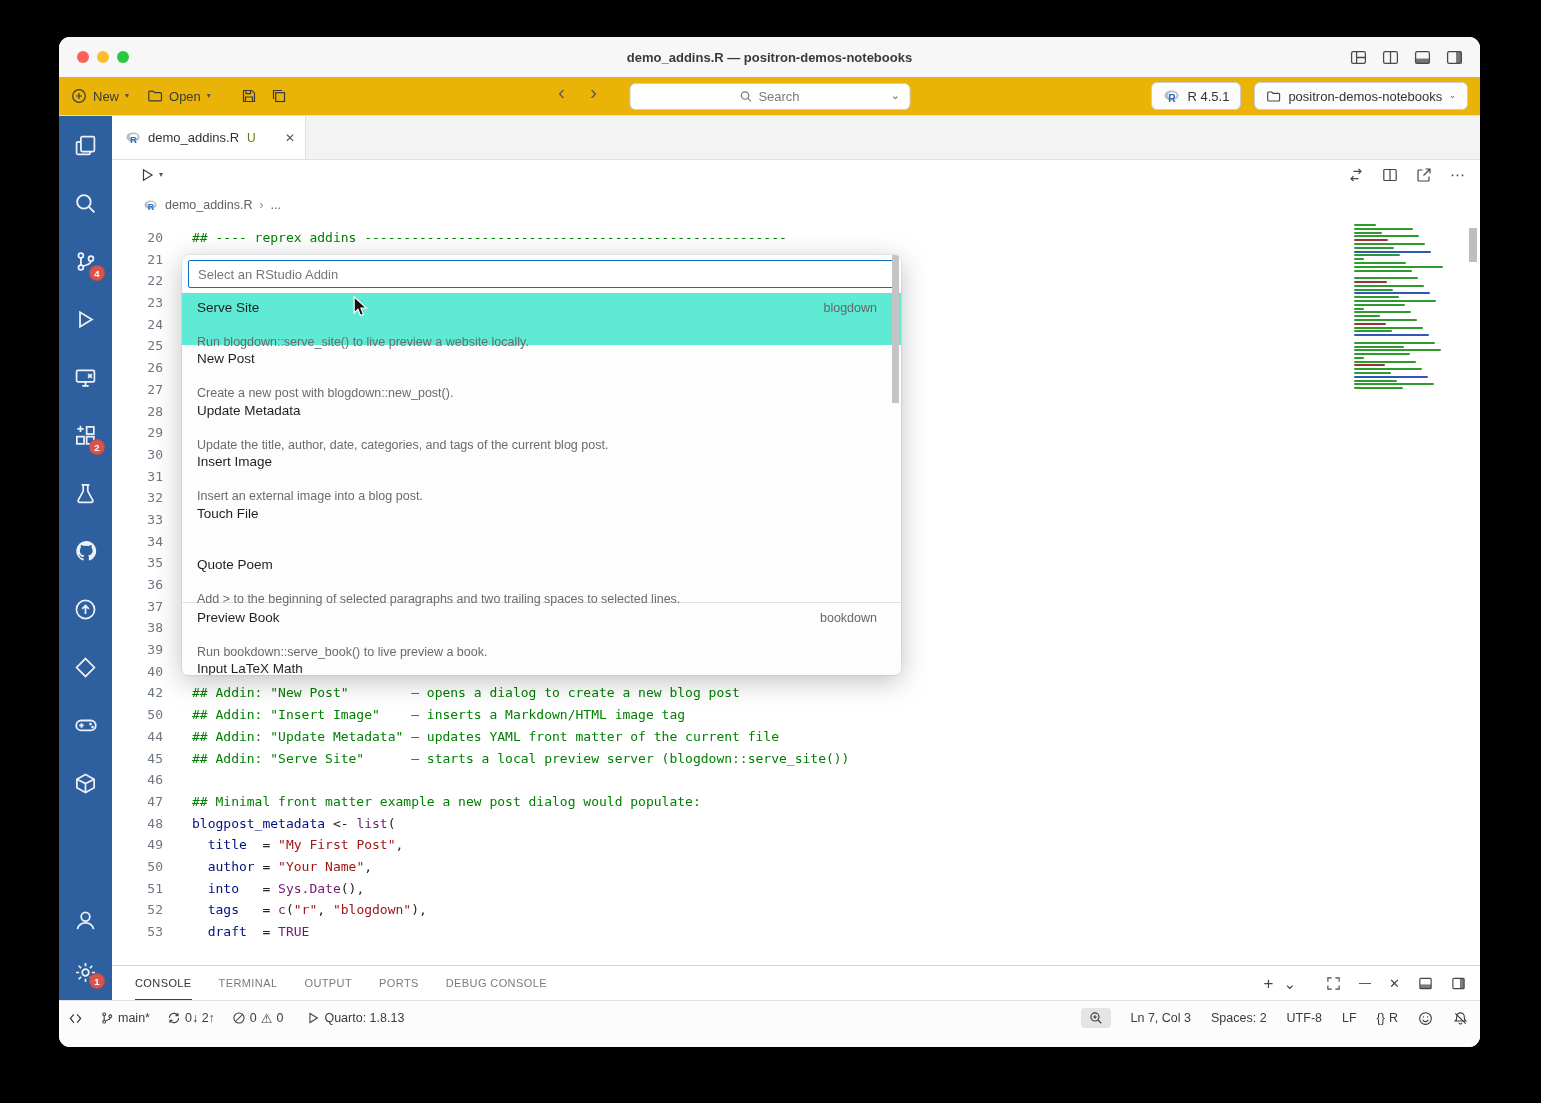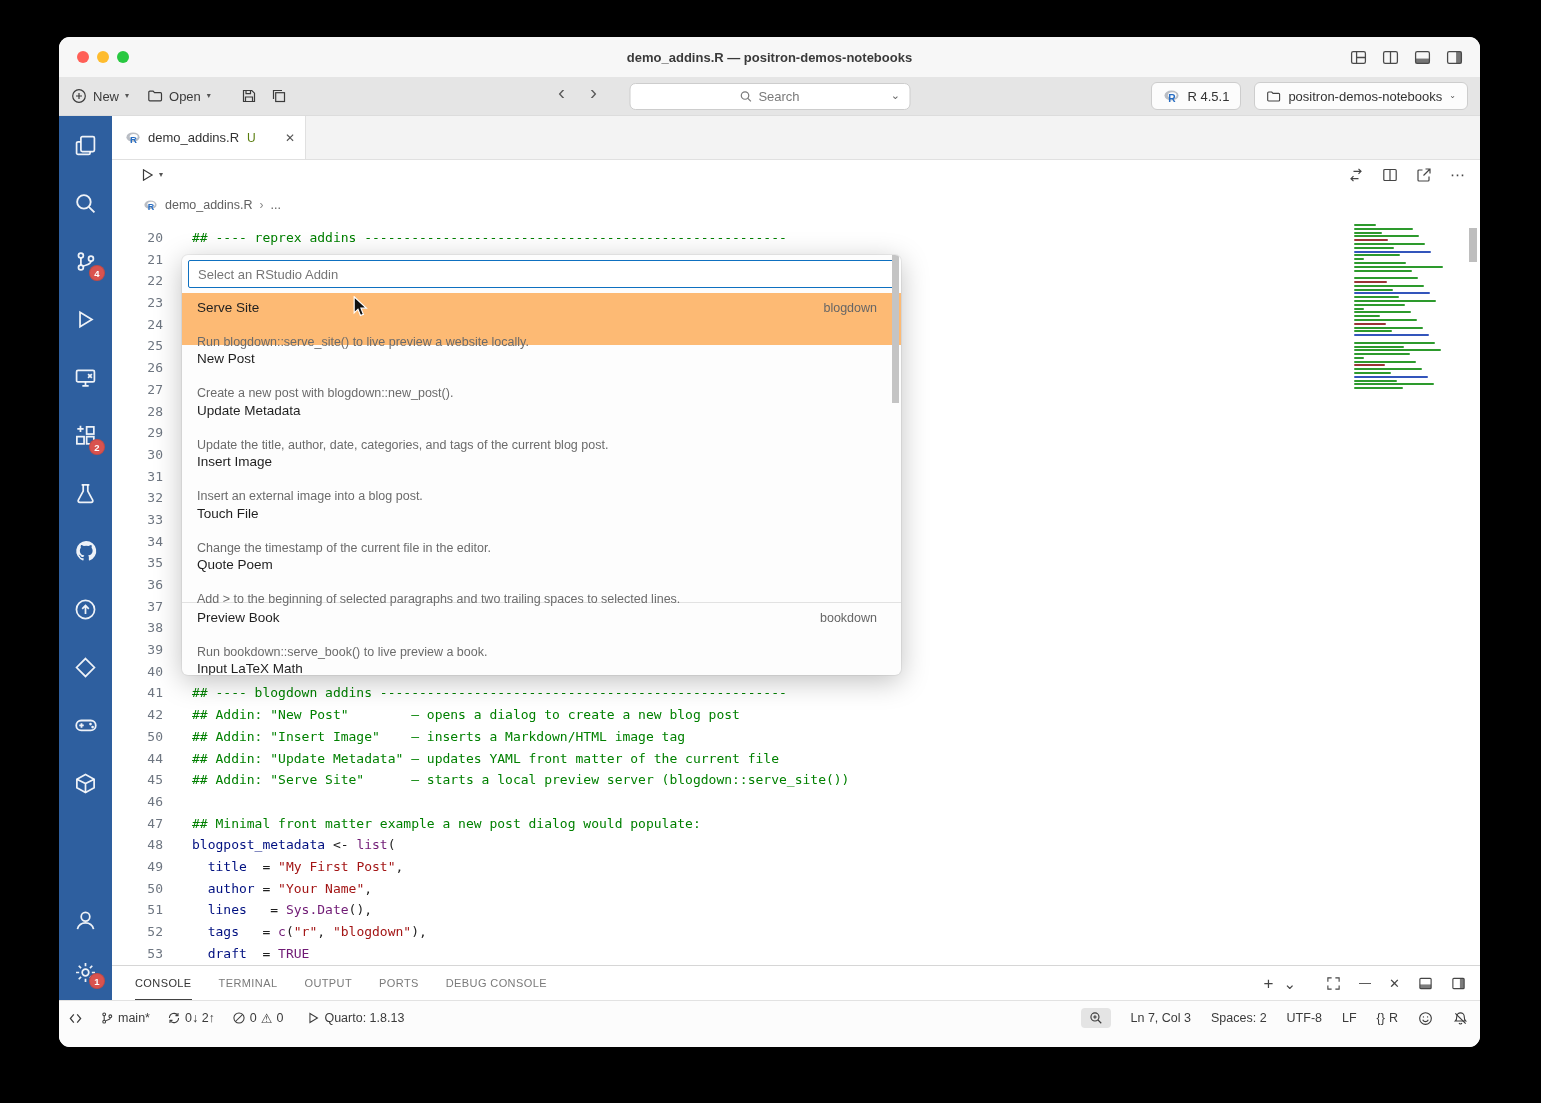--- a/index.html
+++ b/index.html
@@ -8,21 +8,21 @@
   svg{display:block}
   .window{position:absolute;left:59px;top:37px;width:1421px;height:1010px;background:#fff;border-radius:11px;overflow:hidden;box-shadow:0 25px 70px rgba(0,0,0,.6);display:flex;flex-direction:column;font-size:13px;color:#3b3b3b}
   
   .titlebar{height:40px;background:#f7f7f7;display:flex;align-items:center;position:relative;flex:none}
   .lights{display:flex;gap:8px;padding-left:18px;z-index:2}
   .light{width:12px;height:12px;border-radius:50%}
   .l-red{background:#ff5f57}.l-yellow{background:#febc2e}.l-green{background:#28c840}
   .wtitle{position:absolute;left:0;right:0;text-align:center;font-weight:600;color:#3a3a3a;font-size:13px}
   .tb-icons{margin-left:auto;display:flex;gap:15px;padding-right:17px;z-index:2;color:#4a4a4a}
   
-  .toolbar{height:39px;background:#e5e5e5;border-bottom:1px solid #dcdcdc;display:flex;align-items:center;position:relative;flex:none;padding:0 12px;color:#3b3b3b}
+  .toolbar{height:39px;background:#eab308;border-bottom:1px solid #dcdcdc;display:flex;align-items:center;position:relative;flex:none;padding:0 12px;color:#3b3b3b}
   .tb-btn{display:flex;align-items:center;gap:6px}
   .gap16{margin-left:18px}.gap28{margin-left:30px}.gap12{margin-left:14px}
   .caret{font-size:8px;color:#555;line-height:1}
   .nav-arrow{position:absolute;font-size:21px;color:#5c5c5c;top:3px}
   .searchbox{position:absolute;left:50%;transform:translateX(-50%);width:281px;height:27px;border:1px solid #cdcdcd;border-radius:6px;background:#fff;display:flex;align-items:center;justify-content:center;color:#7a7a7a;gap:6px}
   .search-chevron{position:absolute;right:9px;top:5px;font-size:11px;color:#666}
   .right-group{margin-left:auto;display:flex;align-items:center;gap:13px}
   .pill{border:1px solid #cdcdcd;border-radius:6px;height:28px;display:flex;align-items:center;gap:7px;padding:0 11px;background:#fcfcfc;color:#333}
   
   .main{flex:1;display:flex;min-height:0}
@@ -53,21 +53,21 @@
   .minimap{position:absolute;top:4px;right:20px;width:106px}
   .mm-line{height:2px;margin-bottom:1.8px;border-radius:1px}
   .ed-scroll{position:absolute;top:8px;right:3px;width:8px;height:34px;background:rgba(70,70,70,.35)}
   
   .quickpick{position:absolute;left:123px;top:218px;width:719px;height:420px;background:#fdfdfd;border-radius:6px;box-shadow:0 6px 28px rgba(0,0,0,.25),0 0 0 1px rgba(0,0,0,.05);z-index:40;overflow:hidden;display:flex;flex-direction:column}
   .qp-inputwrap{padding:5px 6px 5px}
   .qp-input{width:100%;height:28px;border:1px solid #0e70c0;border-radius:2px;padding:0 9px;font-size:13px;font-family:"Liberation Sans",sans-serif;color:#333;background:#fff;outline:none}
   .qp-input::placeholder{color:#767676}
   .qp-list{position:relative;flex:1;overflow:hidden}
   .qp-item{height:51.5px;padding:6.5px 24px 0 15px}
-  .qp-item.active{background:#fdba74}
+  .qp-item.active{background:#5eead4}
   .qp-top{display:flex;align-items:baseline}
   .qp-title{font-size:13.5px;color:#1f1f1f}
   .qp-badge{margin-left:auto;color:#666;font-size:12.5px}
   .qp-desc{font-size:12.5px;color:#6b6b6b;margin-top:20px}
   .qp-sep{border-top:1px solid #e2e2e2}
   .qp-scroll{position:absolute;right:2px;top:0;width:7px;height:148px;background:#c4c4c4}
   
   .panelbar{height:35px;border-top:1px solid #d6d6d6;display:flex;align-items:stretch;padding:0 14px 0 23px;background:#fff;flex:none}
   .p-tab{font-size:11px;letter-spacing:.4px;color:#7a7a7a;margin-right:27px;display:flex;align-items:center;border-bottom:1.5px solid transparent}
   .p-tab.active{color:#333;border-bottom-color:#424242}
@@ -432,24 +432,20 @@
               </div>
               <div class="cl">
                 <span class="ln">39</span>
                 <span class="lc"></span>
               </div>
               <div class="cl">
                 <span class="ln">40</span>
                 <span class="lc"></span>
               </div>
               <div class="cl">
-                <span class="ln">41</span>
-                <span class="lc"><span class="tok-cm">## ---- blogdown addins ----------------------------------------------------</span></span>
-              </div>
-              <div class="cl">
                 <span class="ln">42</span>
                 <span class="lc"><span class="tok-cm">## Addin: "New Post"        — opens a dialog to create a new blog post</span></span>
               </div>
               <div class="cl">
                 <span class="ln">50</span>
                 <span class="lc"><span class="tok-cm">## Addin: "Insert Image"    — inserts a Markdown/HTML image tag</span></span>
               </div>
               <div class="cl">
                 <span class="ln">44</span>
                 <span class="lc"><span class="tok-cm">## Addin: "Update Metadata" — updates YAML front matter of the current file</span></span>
@@ -473,21 +469,21 @@
               <div class="cl">
                 <span class="ln">49</span>
                 <span class="lc"><span class="tok-pl">  </span><span class="tok-id">title</span><span class="tok-pl">  = </span><span class="tok-str">"My First Post"</span><span class="tok-pl">,</span></span>
               </div>
               <div class="cl">
                 <span class="ln">50</span>
                 <span class="lc"><span class="tok-pl">  </span><span class="tok-id">author</span><span class="tok-pl"> = </span><span class="tok-str">"Your Name"</span><span class="tok-pl">,</span></span>
               </div>
               <div class="cl">
                 <span class="ln">51</span>
-                <span class="lc"><span class="tok-pl">  </span><span class="tok-id">lines</span><span class="tok-pl">   = </span><span class="tok-kw">Sys.Date</span><span class="tok-pl">(),</span></span>
+                <span class="lc"><span class="tok-pl">  </span><span class="tok-id">into</span><span class="tok-pl">   = </span><span class="tok-kw">Sys.Date</span><span class="tok-pl">(),</span></span>
               </div>
               <div class="cl">
                 <span class="ln">52</span>
                 <span class="lc"><span class="tok-pl">  </span><span class="tok-id">tags</span><span class="tok-pl">   = </span><span class="tok-kw">c</span><span class="tok-pl">(</span><span class="tok-str">"r"</span><span class="tok-pl">, </span><span class="tok-str">"blogdown"</span><span class="tok-pl">),</span></span>
               </div>
               <div class="cl">
                 <span class="ln">53</span>
                 <span class="lc"><span class="tok-pl">  </span><span class="tok-id">draft</span><span class="tok-pl">  = </span><span class="tok-kw">TRUE</span></span>
               </div>
             </div>
@@ -567,21 +563,20 @@
               <div class="qp-item">
                 <div class="qp-top">
                   <span class="qp-title">Insert Image</span>
                 </div>
                 <div class="qp-desc">Insert an external image into a blog post.</div>
               </div>
               <div class="qp-item">
                 <div class="qp-top">
                   <span class="qp-title">Touch File</span>
                 </div>
-                <div class="qp-desc">Change the timestamp of the current file in the editor.</div>
               </div>
               <div class="qp-item">
                 <div class="qp-top">
                   <span class="qp-title">Quote Poem</span>
                 </div>
                 <div class="qp-desc">Add &gt; to the beginning of selected paragraphs and two trailing spaces to selected lines.</div>
               </div>
               <div class="qp-sep"></div>
               <div class="qp-item">
                 <div class="qp-top">

